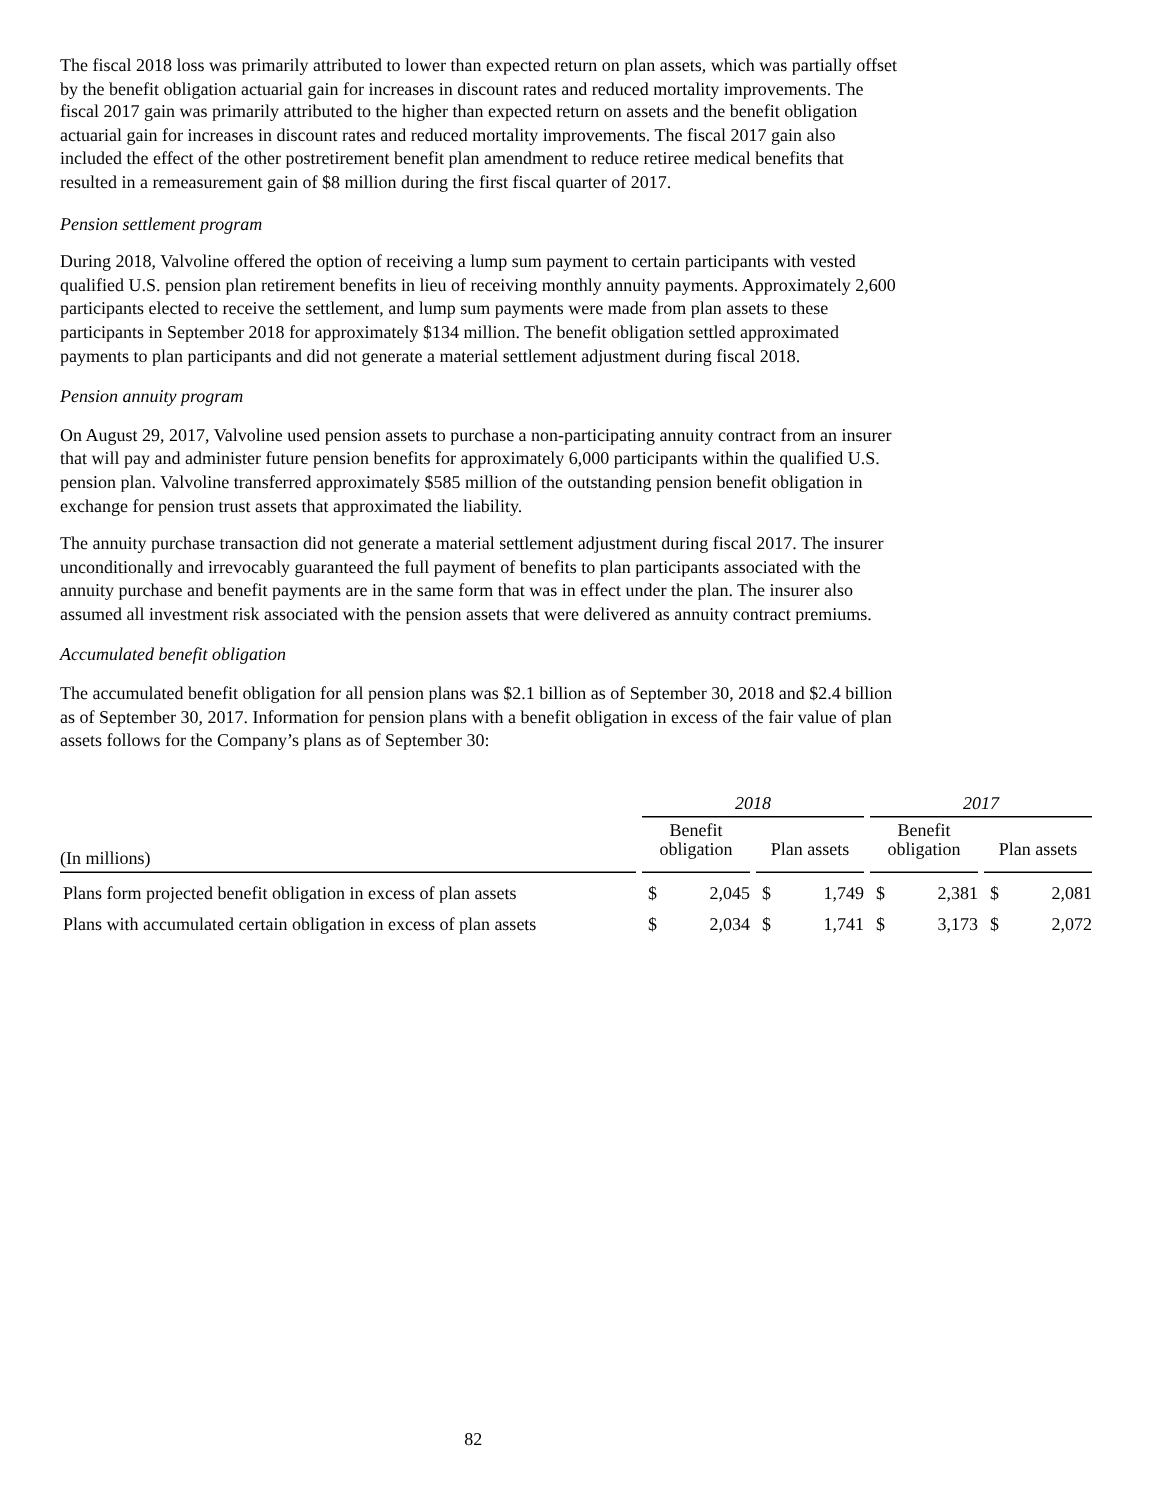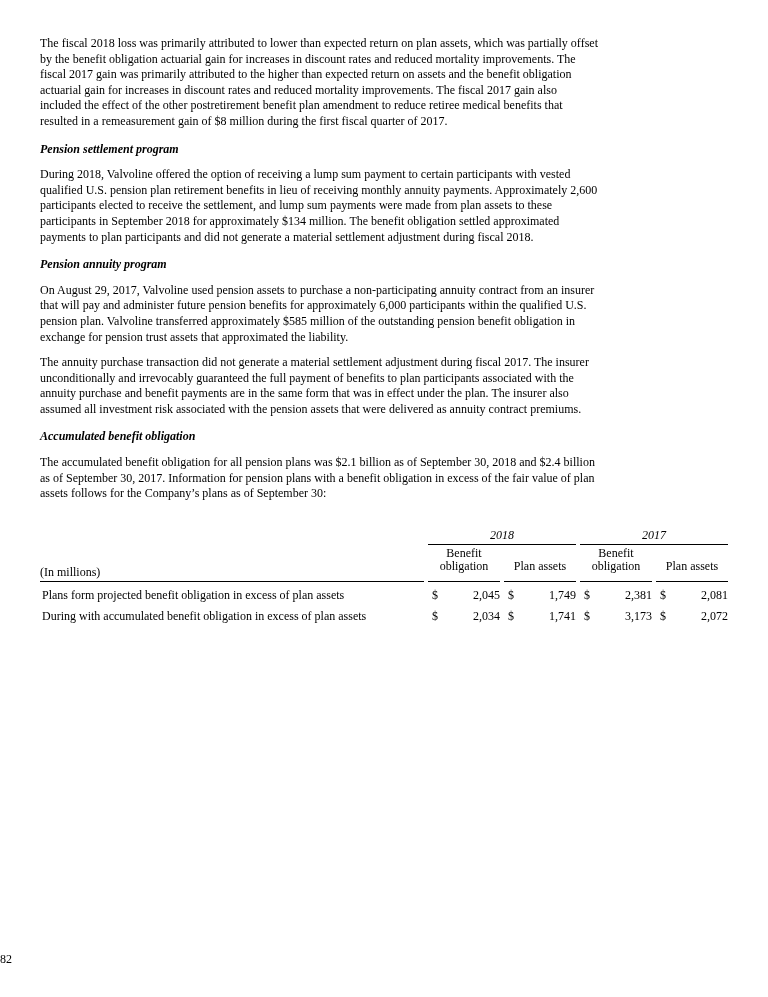--- a/index.html
+++ b/index.html
@@ -15,21 +15,21 @@
 
   p.body-text {
     font-size: 12px;
     line-height: 15.6px;
     margin: 0 0 10px 0;
     text-align: left;
   }
   .heading {
     font-size: 12px;
     line-height: 15.6px;
-    font-weight: bold;
+    font-weight: normal;
     font-style: italic;
     margin: 12px 0 10px 0;
   }
 
   
   .fin-table { margin-top: 26px; font-size: 12px; }
   .t-row { display: flex; }
   .label-col { width: 384px; flex: none; }
   .num-col { width: 72px; flex: none; margin-left: 4px; box-sizing: border-box; }
   .group-col { width: 148px; flex: none; margin-left: 4px; }
@@ -57,20 +57,21 @@
     justify-content: space-between;
     padding: 0 2px;
     line-height: 15px;
   }
 
   .page-number {
     position: absolute;
     bottom: 30px;
     left: 0;
     width: 100%;
+    text-align: center;
     font-size: 12px;
   }
 </style>
 </head>
 <body>
 
 <div class="page">
   <div class="content">
 
     <p class="body-text">The fiscal 2018 loss was primarily attributed to lower than expected return on plan assets, which was partially offset by the benefit obligation actuarial gain for increases in discount rates and reduced mortality improvements. The fiscal 2017 gain was primarily attributed to the higher than expected return on assets and the benefit obligation actuarial gain for increases in discount rates and reduced mortality improvements. The fiscal 2017 gain also included the effect of the other postretirement benefit plan amendment to reduce retiree medical benefits that resulted in a remeasurement gain of $8 million during the first fiscal quarter of 2017.</p>
@@ -119,21 +120,21 @@
           <span>$</span>
           <span>2,381</span>
         </div>
         <div class="num-col money">
           <span>$</span>
           <span>2,081</span>
         </div>
       </div>
 
       <div class="t-row data-row">
-        <div class="label-col row-label">During with accumulated benefit obligation in excess of plan assets</div>
+        <div class="label-col row-label">Plans with accumulated certain obligation in excess of plan assets</div>
         <div class="num-col money">
           <span>$</span>
           <span>2,034</span>
         </div>
         <div class="num-col money">
           <span>$</span>
           <span>1,741</span>
         </div>
         <div class="num-col money">
           <span>$</span>

